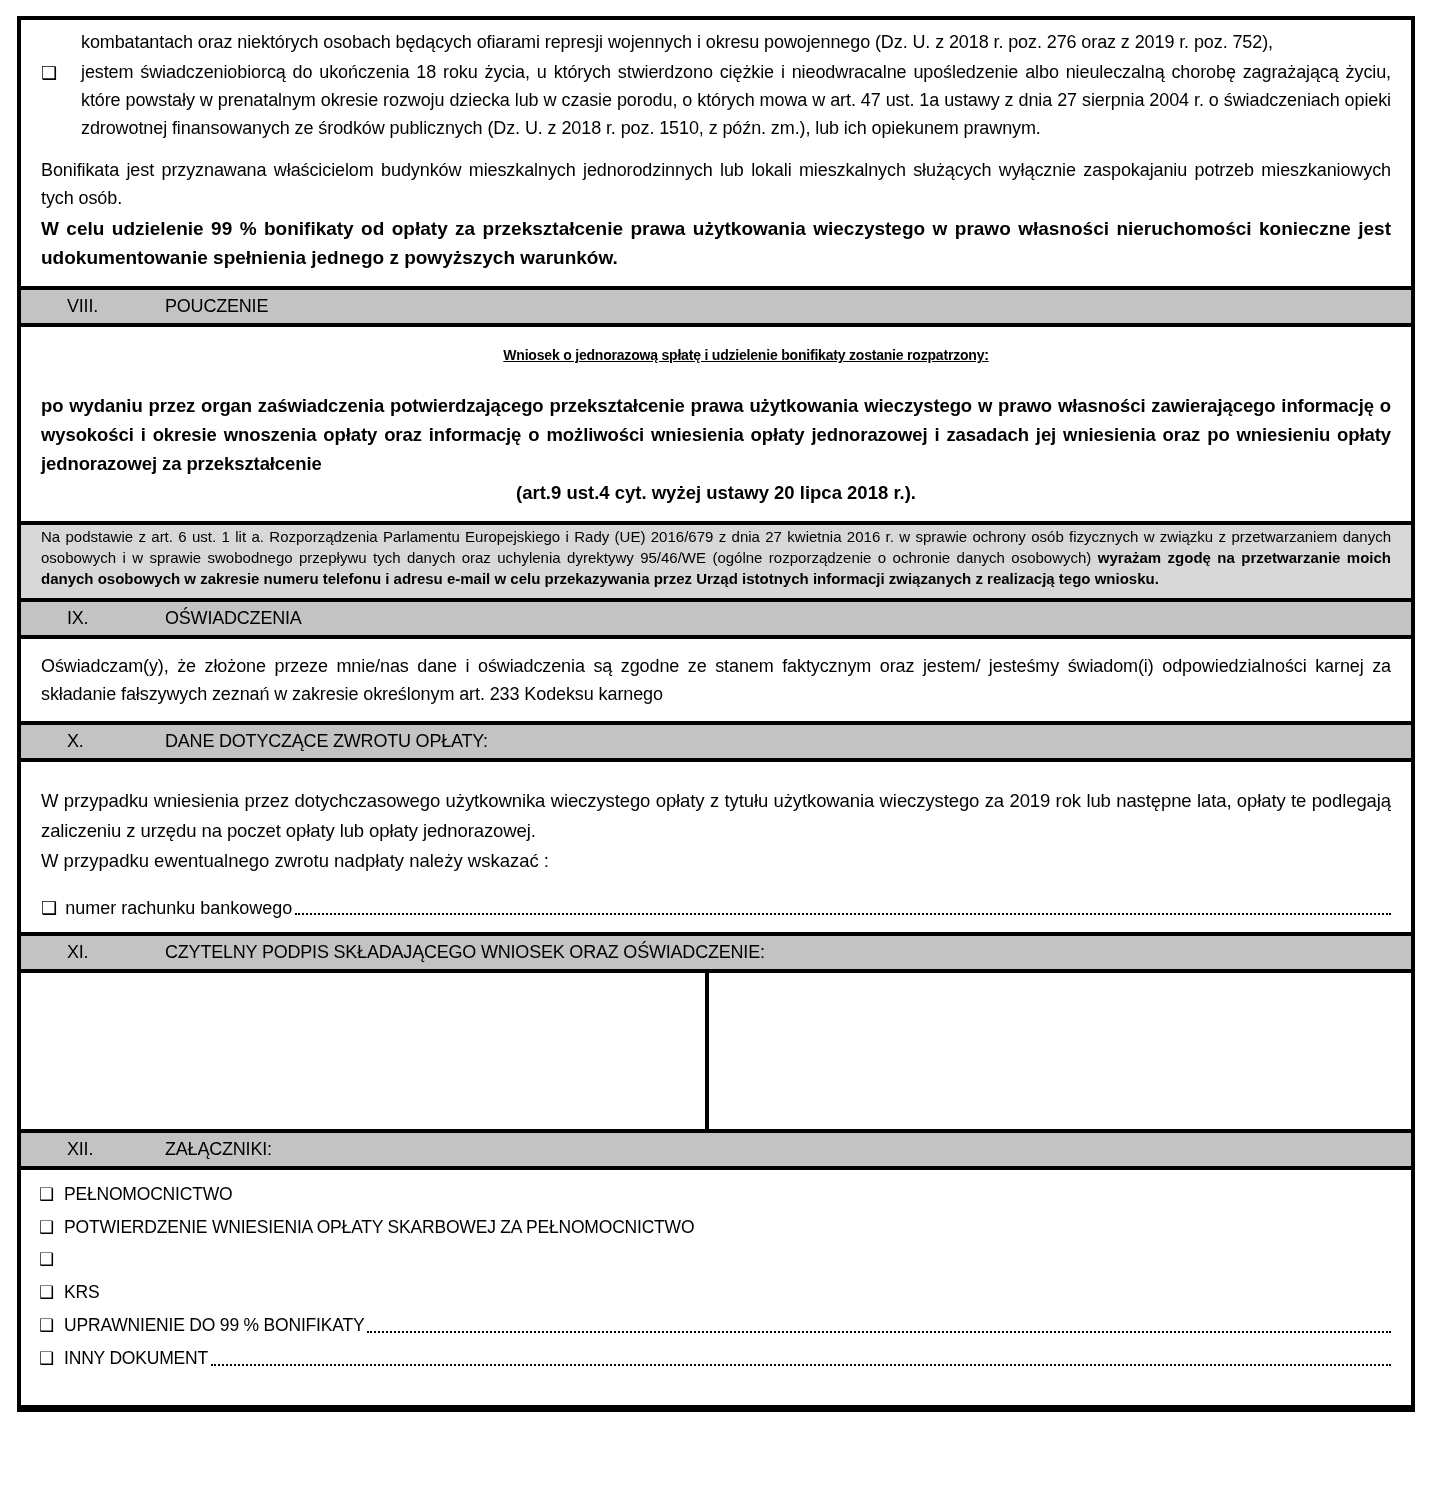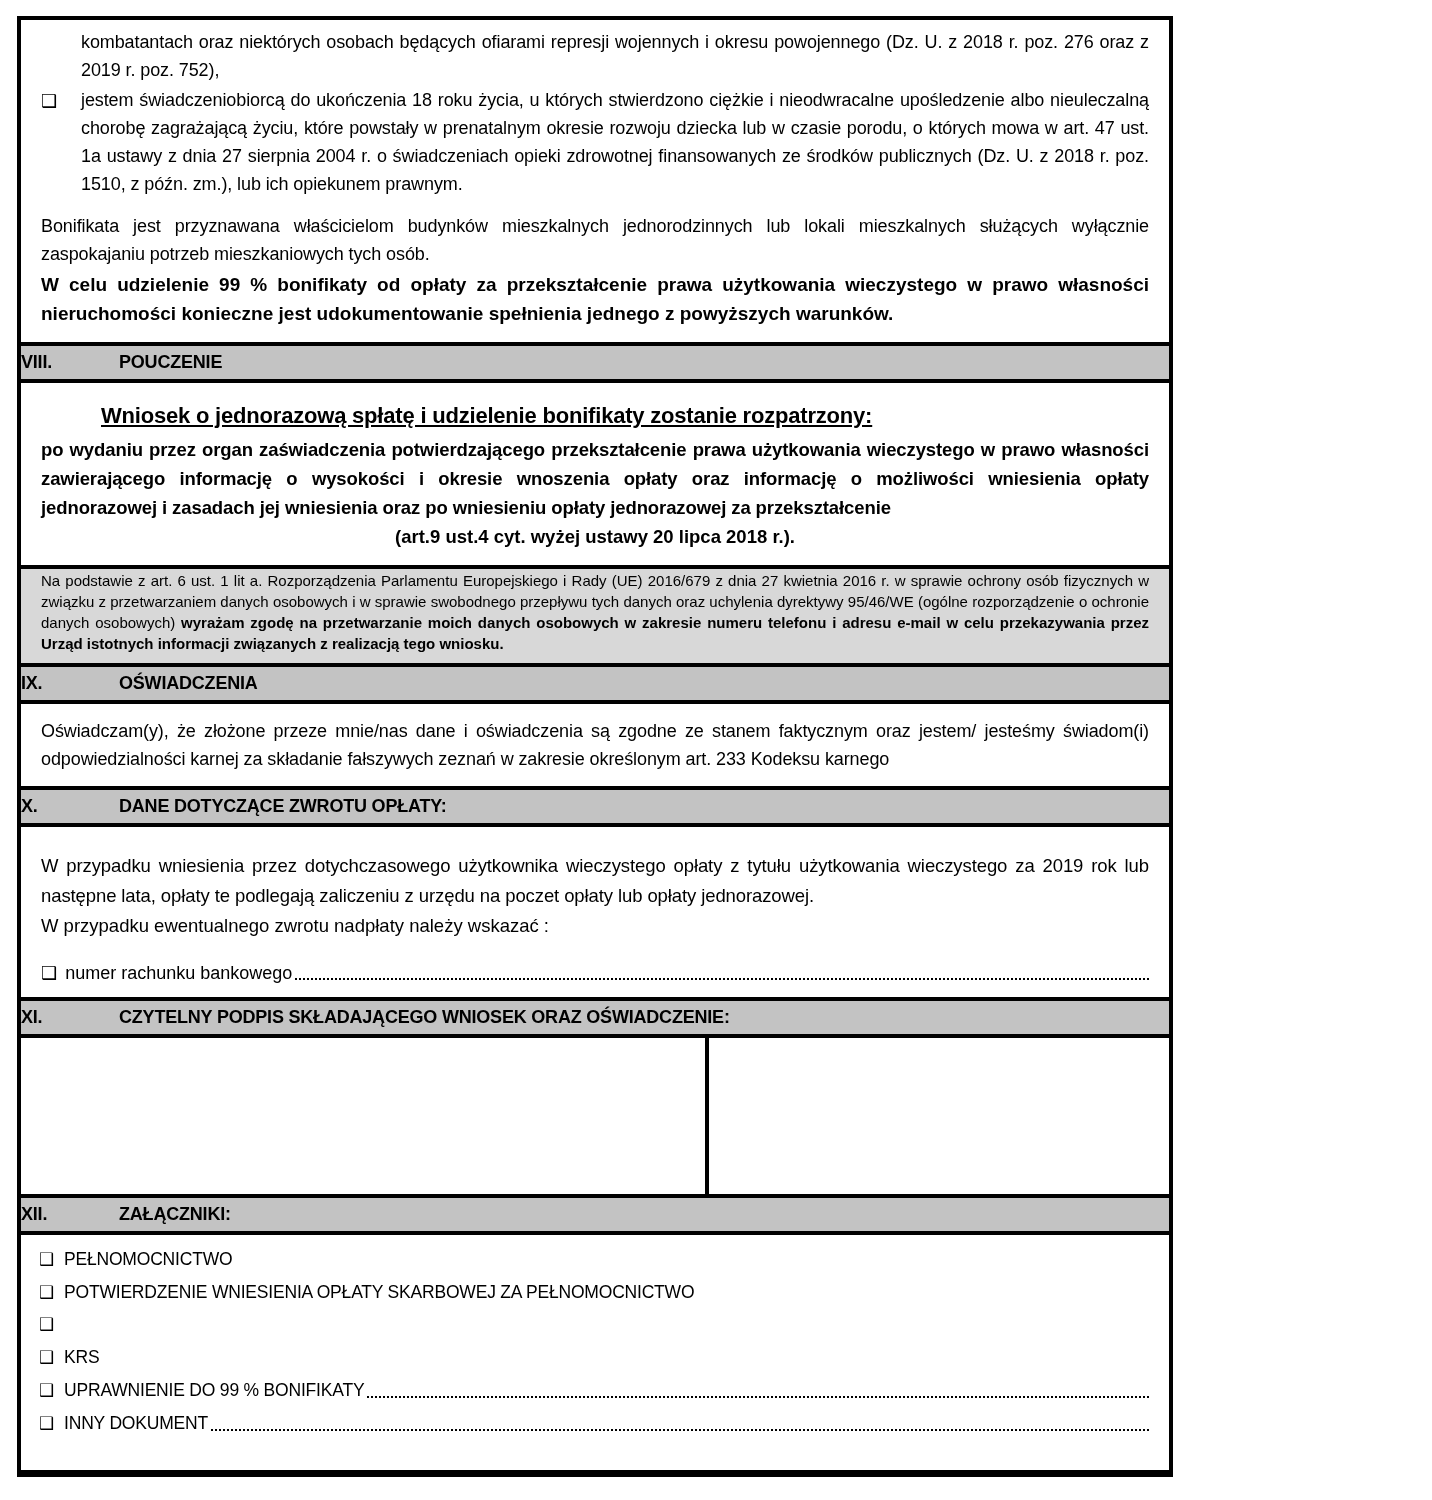--- a/index.html
+++ b/index.html
@@ -11,21 +11,21 @@
   }
   *{box-sizing:border-box;}
   html,body{margin:0;padding:0;}
   body{
     background:var(--page-bg);
     color:var(--text-color);
     font-family:"Liberation Sans","DejaVu Sans",sans-serif;
     width:1432px;
   }
   .page{
-    width:1156px;
+    width:1398px;
     margin:16px 0 8px 17px;
     border:4px solid var(--border-color);
     border-bottom-width:7px;
     background:#fff;
   }
 
   
   .par{
     text-align:justify;
     font-size:18px;
@@ -57,34 +57,36 @@
   }
 
   
   .section-bar{
     background:var(--header-bar-bg);
     border-top:4px solid var(--border-color);
     border-bottom:4px solid var(--border-color);
     display:flex;
     align-items:center;
     height:41px;
-    font-weight:bold;
+    padding-left:46px;
+    font-weight:normal;
     font-size:18px;
     letter-spacing:-0.2px;
   }
   .section-bar .num{width:98px;flex:0 0 auto;}
 
   
   .viii-body{padding:12px 20px 14px 20px;}
   .viii-heading{
     font-weight:bold;
     text-decoration:underline;
-    font-size:22px;
-    margin:8px 0 6px 60px;
+    font-size:14px;
+    margin:8px 0 28px 60px;
     letter-spacing:-0.2px;
+    text-align:center;
   }
   .viii-par{
     font-weight:bold;
     text-align:justify;
     font-size:18.5px;
     line-height:29px;
     letter-spacing:-0.1px;
   }
   .viii-ref{
     font-weight:bold;

